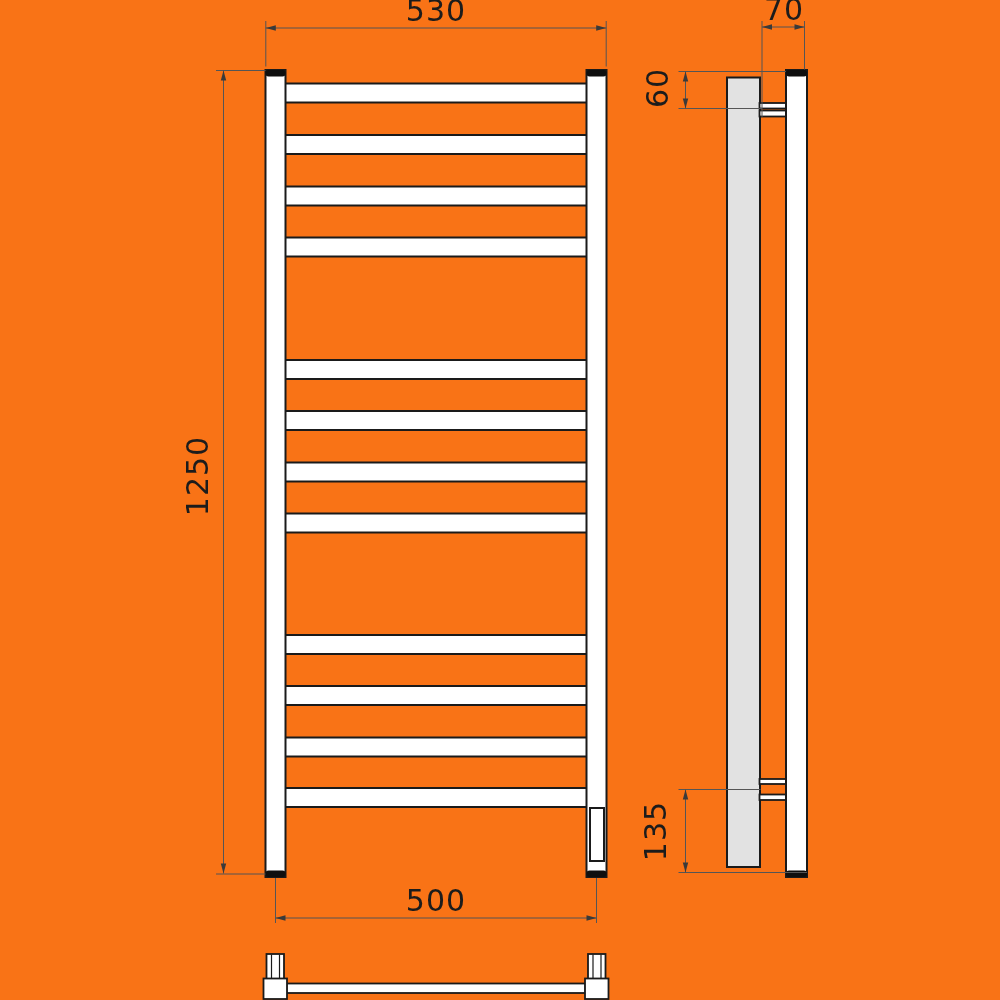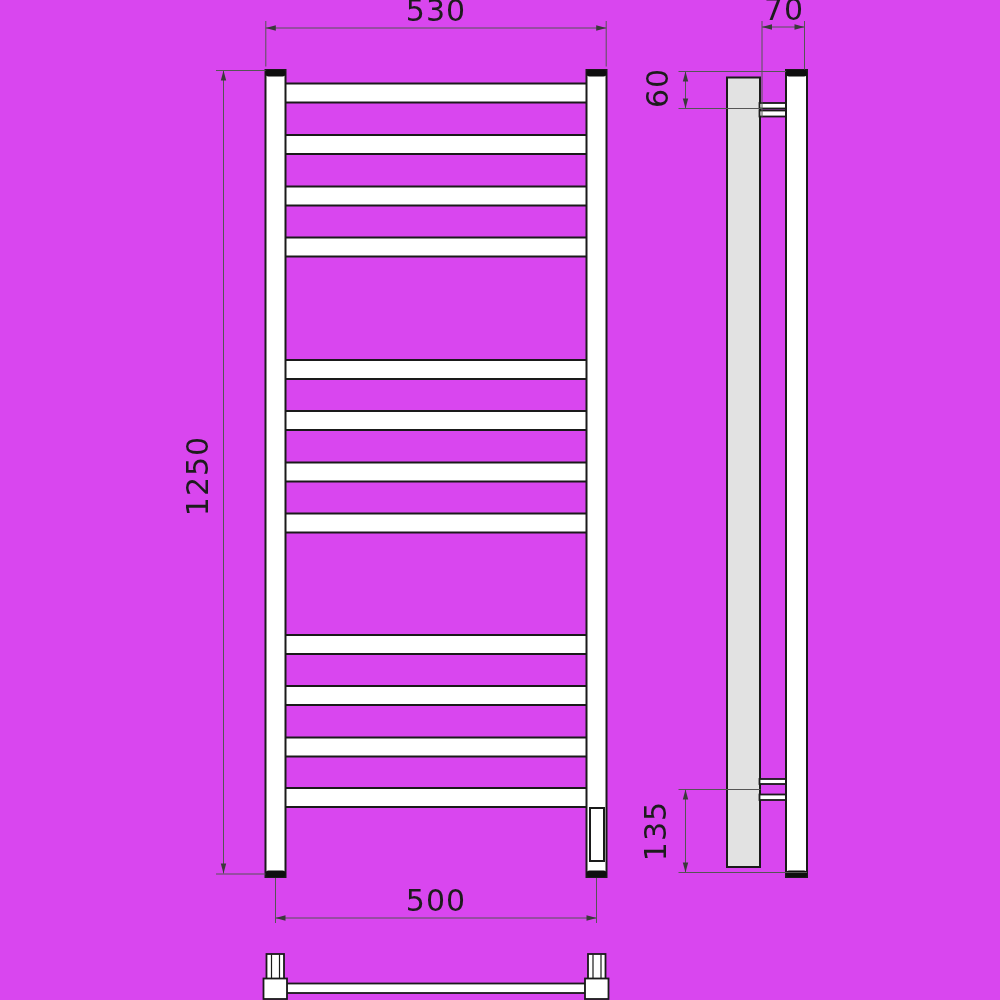--- a/index.html
+++ b/index.html
@@ -1,16 +1,16 @@
 <!DOCTYPE html>
 <html><head>
 <meta charset="utf-8">
 <style>
   html,body{margin:0;padding:0;background:#fff;}
-  .canvas{position:relative;width:1000px;height:1000px;background:#d946ef;overflow:hidden;
+  .canvas{position:relative;width:1000px;height:1000px;background:#f97316;overflow:hidden;
           font-family:"DejaVu Sans","Liberation Sans",sans-serif;}
   svg{display:block;}
   .outline{fill:#ffffff;stroke:#1a1a1a;stroke-width:2;}
   .outline-thin{fill:#ffffff;stroke:#1a1a1a;stroke-width:1.8;}
   .panel{stroke:#1a1a1a;stroke-width:2;}
   .cap{stroke:none;}
   .dim{stroke:#555555;stroke-width:1;fill:none;}
   .arrow{fill:#3a3a3a;stroke:none;}
   .dim-label{font-size:30px;fill:#1c1c1c;letter-spacing:1px;}
   .innerline{stroke:#1a1a1a;stroke-width:1.2;fill:none;}

